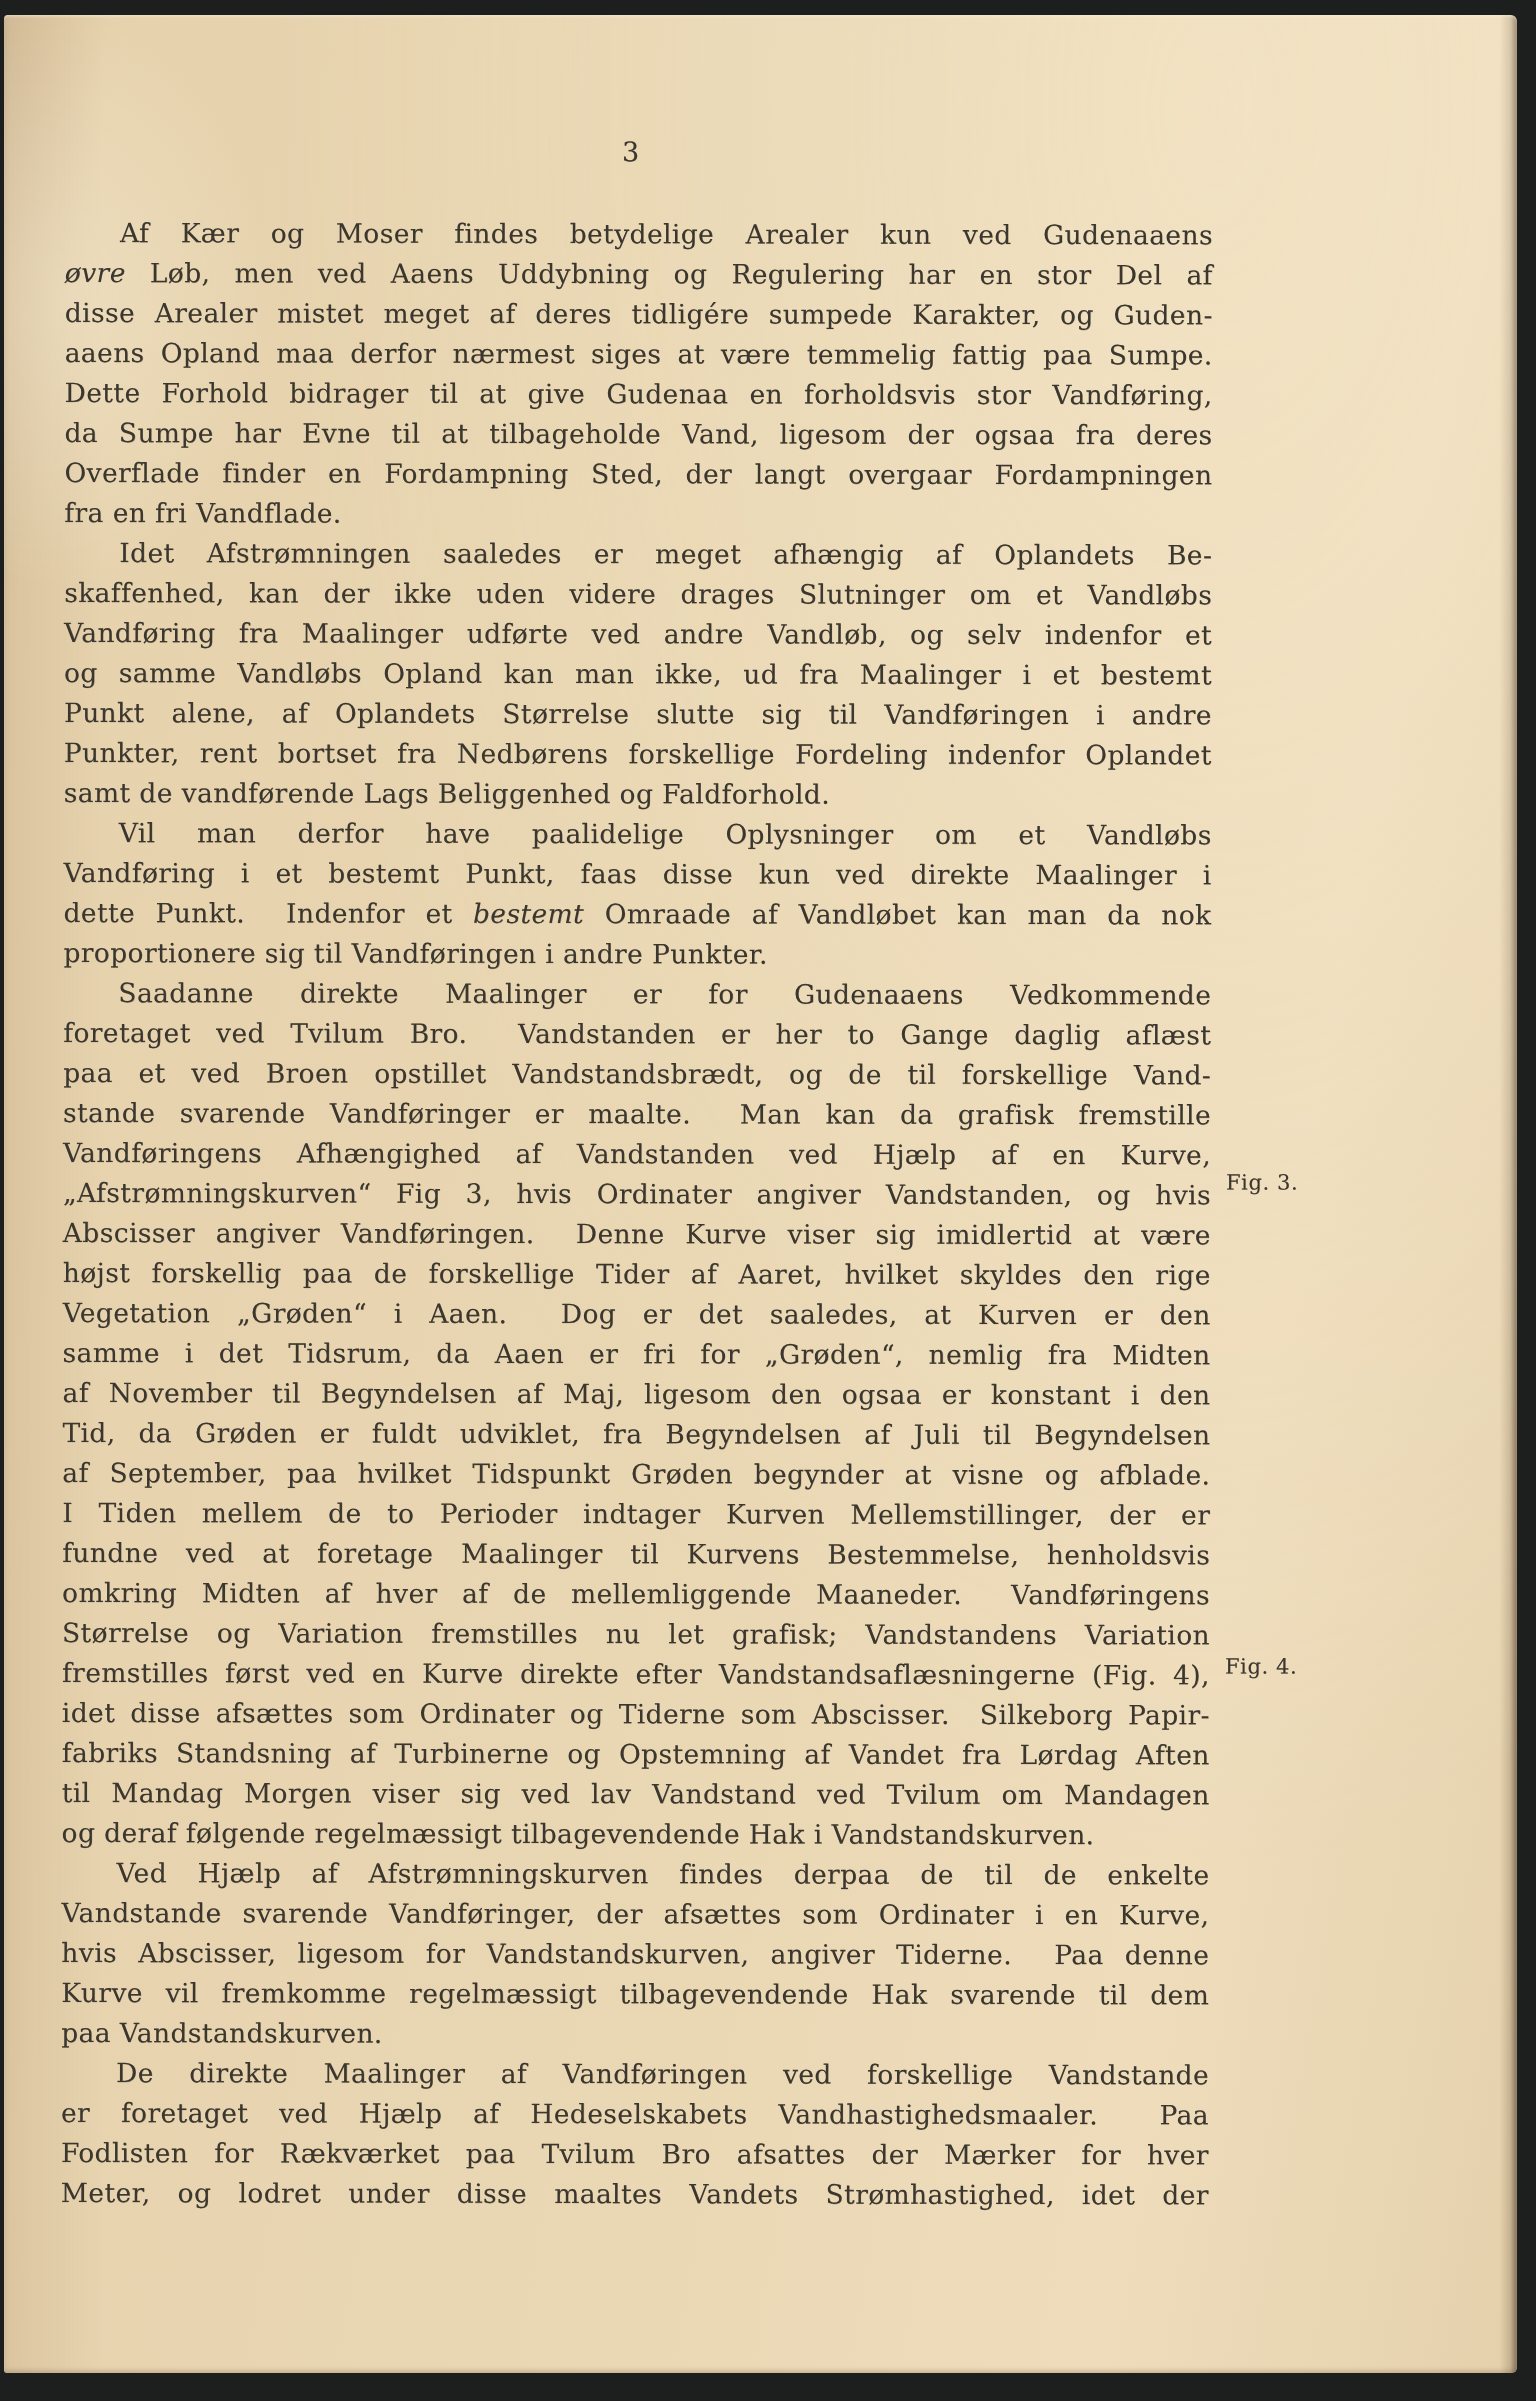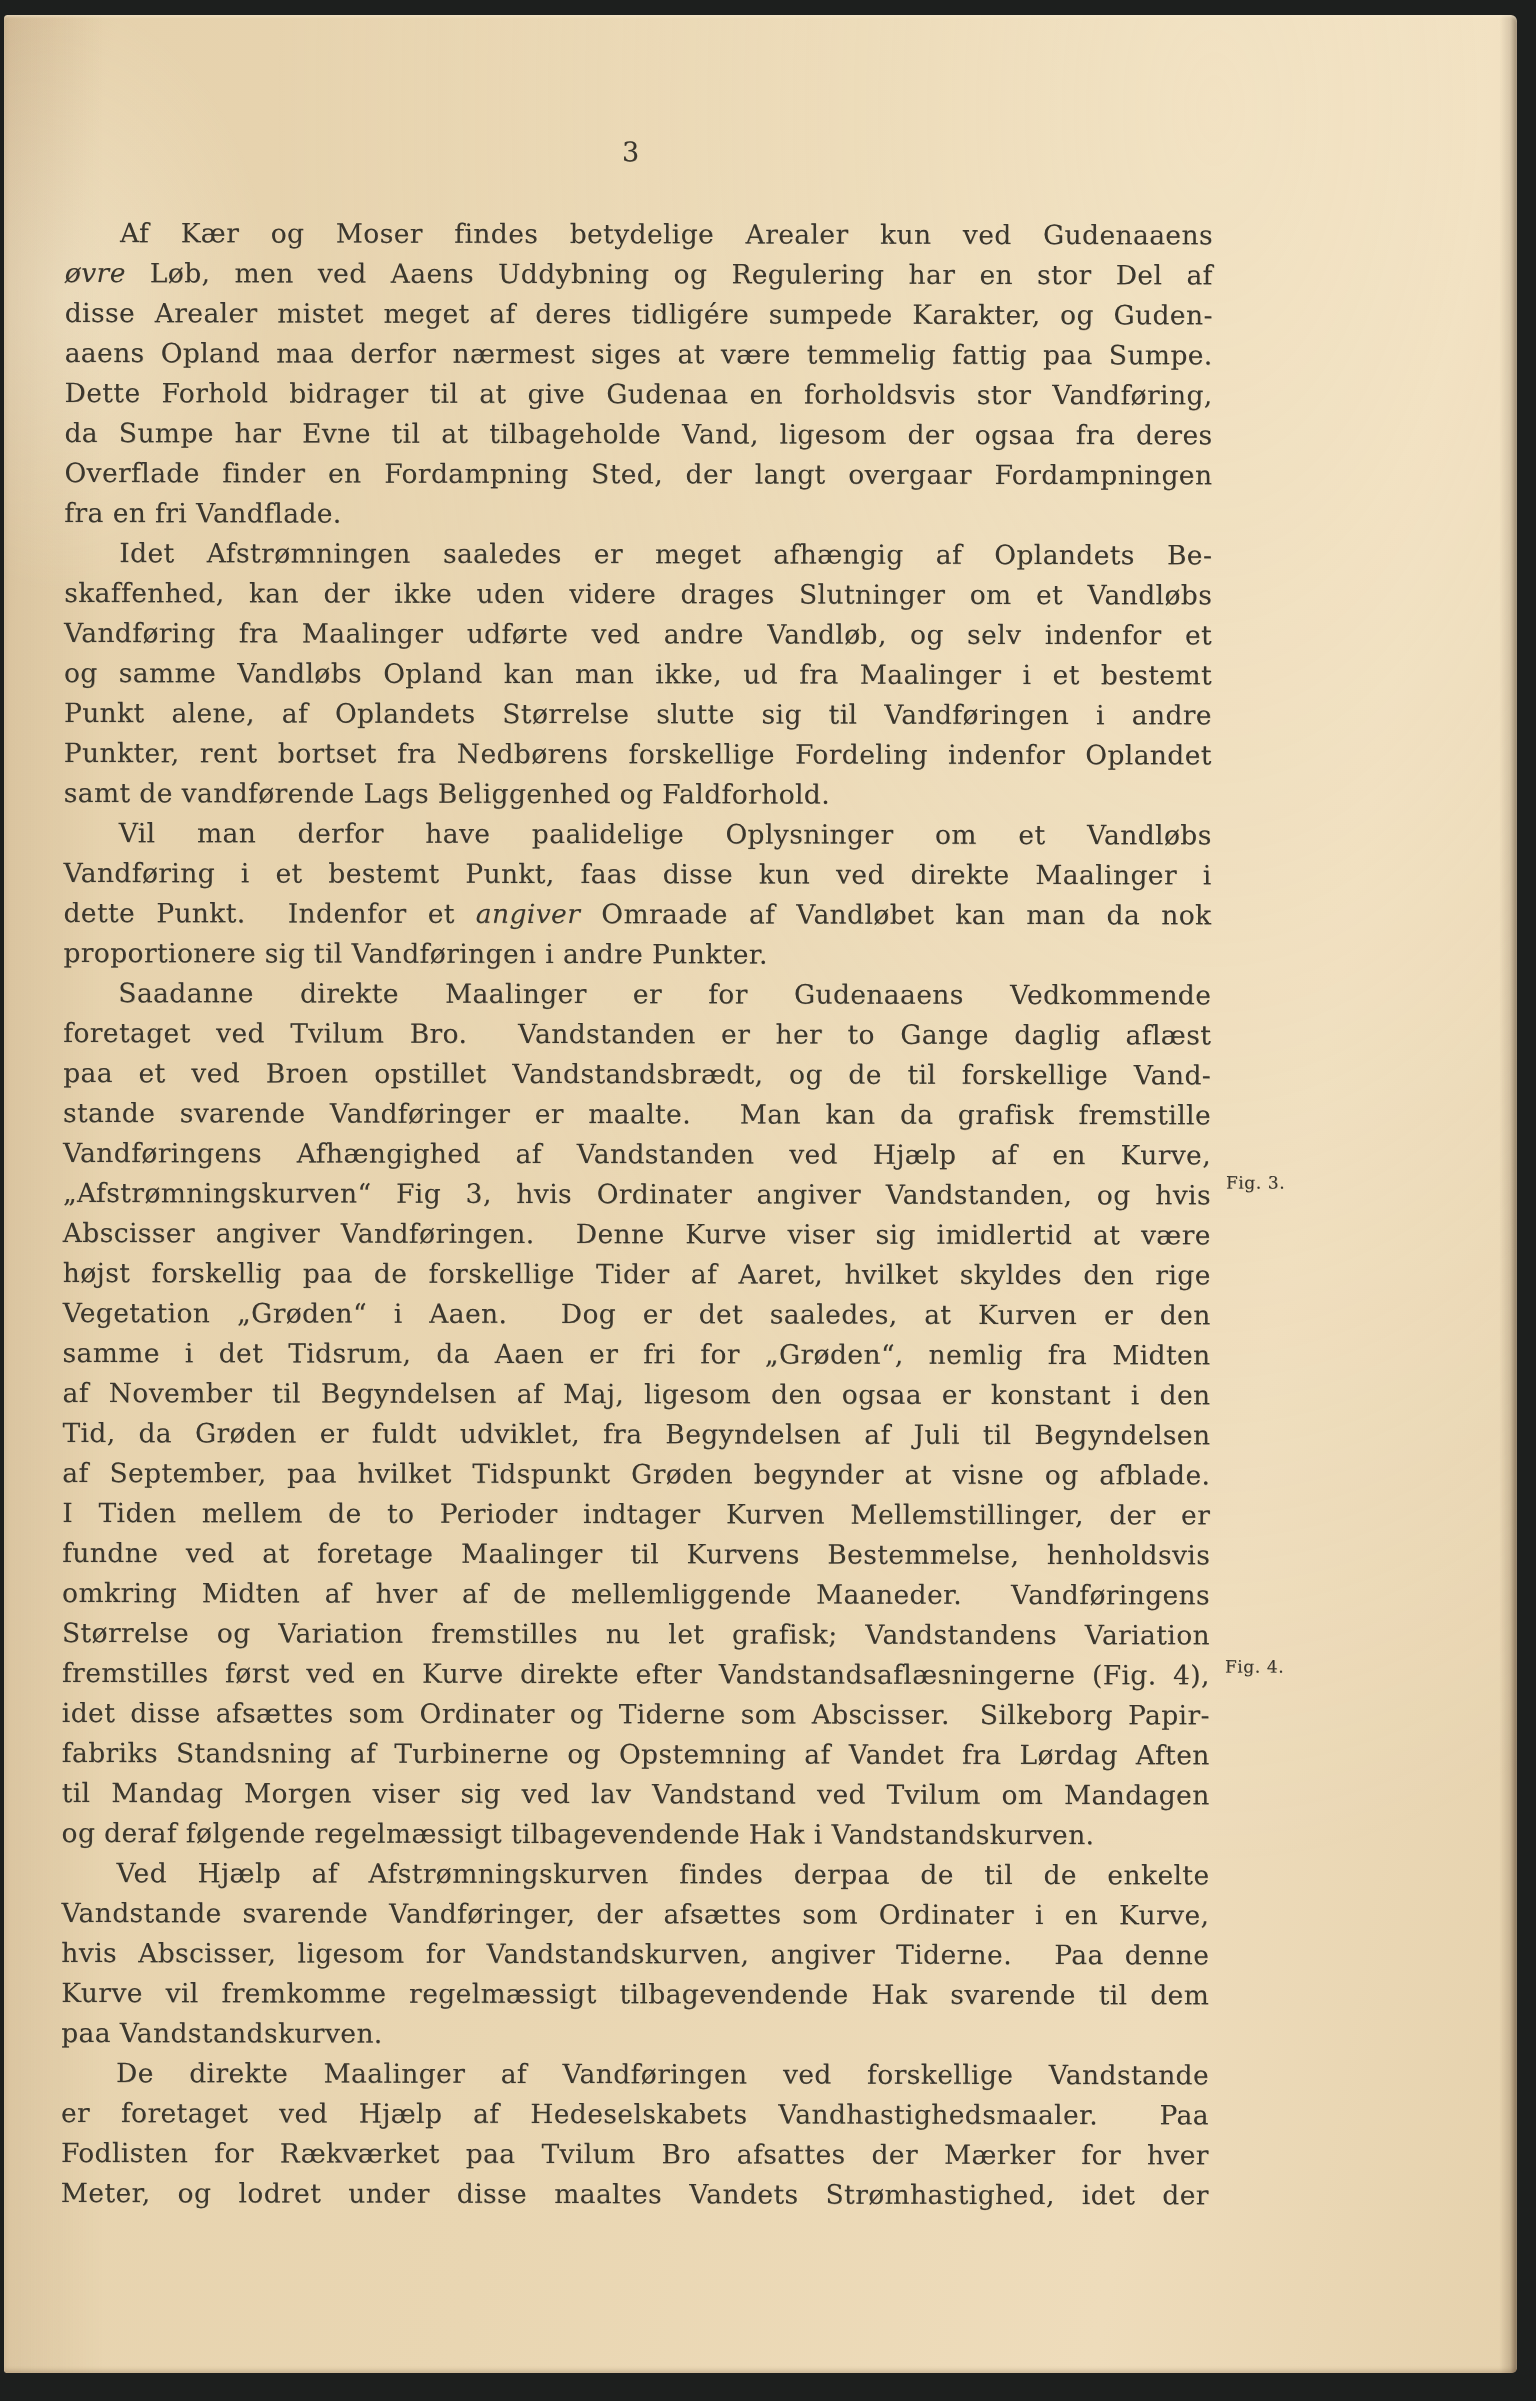--- a/index.html
+++ b/index.html
@@ -45,21 +45,21 @@
     height:40px; line-height:40px;
     white-space:normal;
     text-align:justify; text-align-last:justify;
     text-justify:inter-word;
   }
   .line.short{text-align-last:left;}
   .line.indent{text-indent:55px;}
   .line em{font-style:italic;margin-top:23px;}
   .note{
     position:absolute; left:1224px;
-    font-size:17px; line-height:26px;
+    font-size:21px; line-height:26px;
     letter-spacing:0.6px;
     text-shadow:0.3px 0.3px 0.4px rgba(59,55,46,0.35);
     white-space:nowrap;
   }
   .note.fig3{top:1152px;}
   .note.fig4{top:1636px;}
 </style>
 </head>
 <body>
 
@@ -87,21 +87,21 @@
         <div class="line">Vandføring fra Maalinger udførte ved andre Vandløb, og selv indenfor et</div>
         <div class="line">og samme Vandløbs Opland kan man ikke, ud fra Maalinger i et bestemt</div>
         <div class="line">Punkt alene, af Oplandets Størrelse slutte sig til Vandføringen i andre</div>
         <div class="line">Punkter, rent bortset fra Nedbørens forskellige Fordeling indenfor Oplandet</div>
         <div class="line short">samt de vandførende Lags Beliggenhed og Faldforhold.</div>
       </section>
 
       <section class="para">
         <div class="line indent">Vil man derfor have paalidelige Oplysninger om et Vandløbs</div>
         <div class="line">Vandføring i et bestemt Punkt, faas disse kun ved direkte Maalinger i</div>
-        <div class="line"><span>dette Punkt.&nbsp; Indenfor et </span><em>angiver</em><span> Omraade af Vandløbet kan man da nok</span></div>
+        <div class="line"><span>dette Punkt.&nbsp; Indenfor et </span><em>bestemt</em><span> Omraade af Vandløbet kan man da nok</span></div>
         <div class="line short">proportionere sig til Vandføringen i andre Punkter.</div>
       </section>
 
       <section class="para">
         <div class="line indent">Saadanne direkte Maalinger er for Gudenaaens Vedkommende</div>
         <div class="line">foretaget ved Tvilum Bro.&nbsp; Vandstanden er her to Gange daglig aflæst</div>
         <div class="line">paa et ved Broen opstillet Vandstandsbrædt, og de til forskellige Vand-</div>
         <div class="line">stande svarende Vandføringer er maalte.&nbsp; Man kan da grafisk fremstille</div>
         <div class="line">Vandføringens Afhængighed af Vandstanden ved Hjælp af en Kurve,</div>
         <div class="line">„Afstrømningskurven“ Fig 3, hvis Ordinater angiver Vandstanden, og hvis</div>

